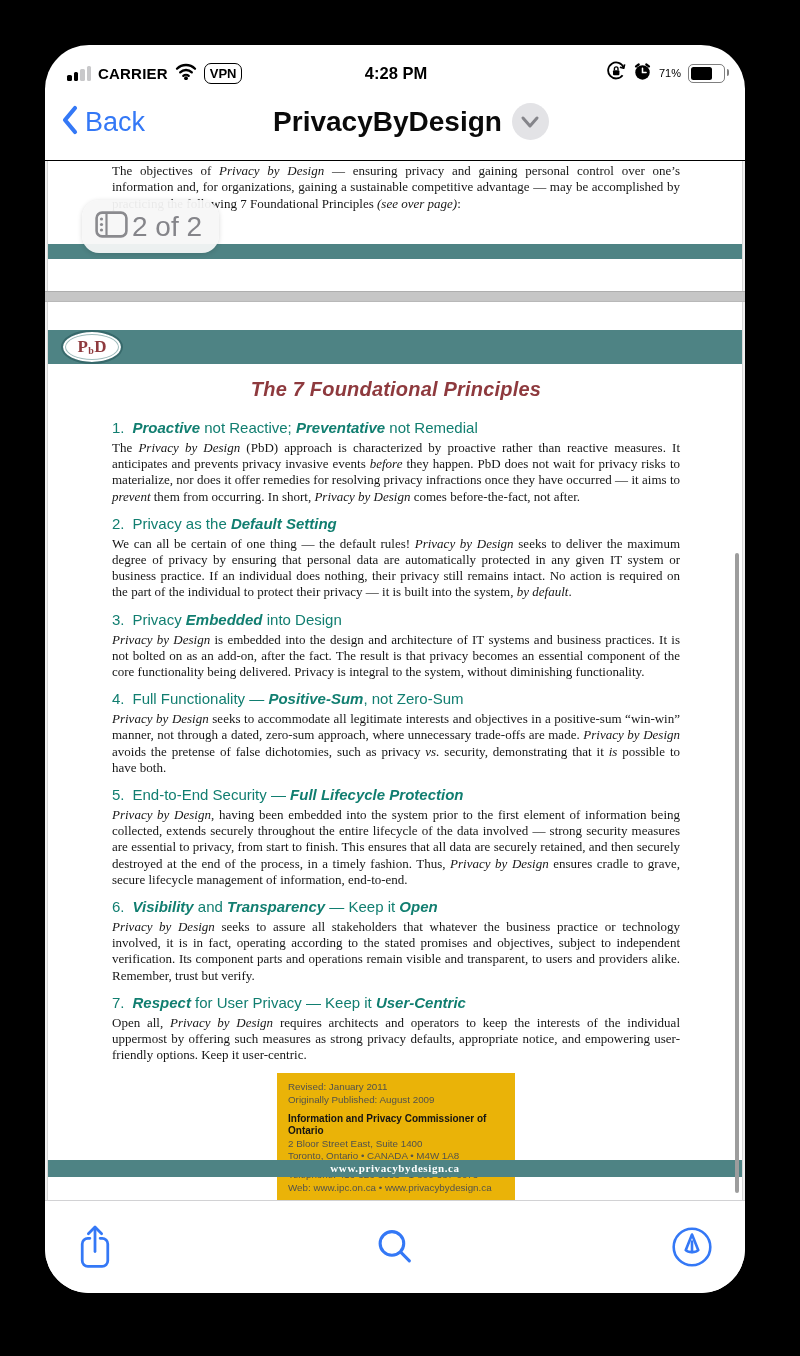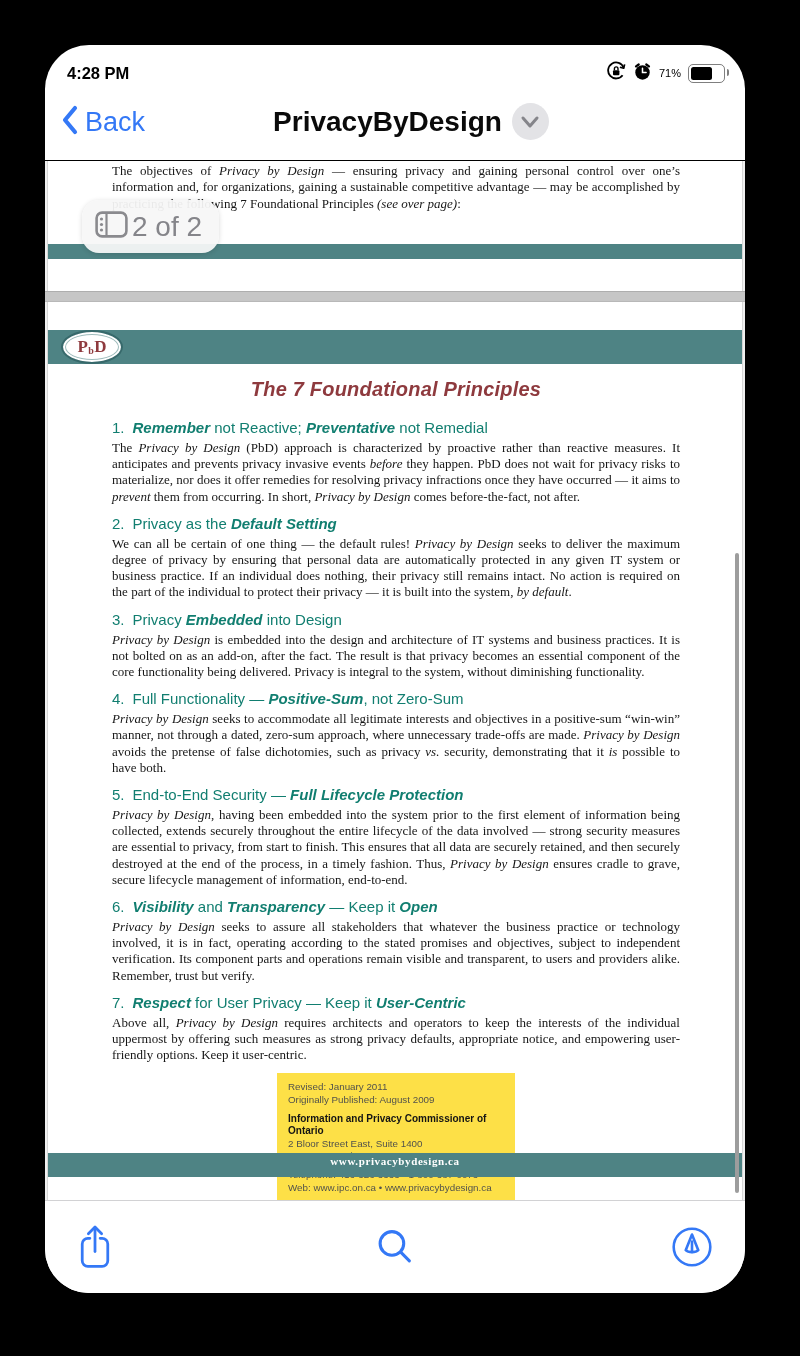--- a/index.html
+++ b/index.html
@@ -48,24 +48,24 @@
   .logo-oval{width:58px;height:30px;background:#fff;border:2px solid #37696b;border-radius:50%;display:flex;align-items:center;justify-content:center;font-family:"Liberation Serif",serif;font-weight:700;color:#8e3a3e;box-shadow:inset 0 0 0 2px #fff, inset 0 0 0 3px #9fbcbc;}
   .logo-oval .big{font-size:17px;}
   .logo-oval .small{font-size:10px;transform:translateY(3px);margin:0 .5px;}
   .p2content{padding-top:76px;}
   .p2title{font-size:20px;font-weight:700;font-style:italic;color:#8e3a3e;text-align:center;margin:0 0 18px 0;letter-spacing:.2px;}
   .principle{margin-bottom:10px;}
   .p-head{font-size:15px;color:#117e70;margin-bottom:4px;}
   .p-num{margin-right:8px;}
   .p-body{font-size:13px;line-height:16.2px;font-family:"Liberation Serif",serif;color:#161616;text-align:justify;}
 
-  .infobox{width:238px;margin:10px auto 0;background:#fde047;padding:8px 11px;box-sizing:border-box;color:#52524c;font-size:9.8px;line-height:12.3px;text-align:left;}
+  .infobox{width:238px;margin:10px auto 0;background:#eab308;padding:8px 11px;box-sizing:border-box;color:#52524c;font-size:9.8px;line-height:12.3px;text-align:left;}
   .infobox .org{font-weight:700;color:#141414;font-size:10px;margin-top:7px;}
   .infobox .grp{margin-top:7px;}
-  .footer2{position:absolute;left:0;right:0;bottom:25px;height:24px;color:#fff;text-align:center;font-family:"Liberation Serif",serif;font-weight:700;font-size:11px;line-height:17px;letter-spacing:.6px;}
+  .footer2{position:absolute;left:0;right:0;bottom:25px;height:17px;color:#fff;text-align:center;font-family:"Liberation Serif",serif;font-weight:700;font-size:11px;line-height:17px;letter-spacing:.6px;}
 
   
   .badge{position:absolute;left:37px;top:155px;height:53px;padding:0 17px 0 13px;background:rgba(247,247,247,.94);border-radius:17px;display:flex;align-items:center;gap:4px;box-shadow:0 1px 5px rgba(0,0,0,.15);cursor:pointer;}
   .badge .txt{font-size:28px;font-weight:500;color:#85858a;}
 
   
   .sb{position:absolute;left:690px;top:508px;width:4px;height:640px;background:#9d9d9d;border-radius:2px;}
 
   
   .toolbar{position:absolute;left:0;right:0;top:1155px;height:93px;background:#fff;border-top:1px solid #d2d2d4;}
@@ -73,20 +73,40 @@
   .tool.share{left:32px;}
   .tool.search{left:50%;transform:translateX(-50%);top:26px;}
   .tool.markup{right:32px;top:25px;}
 </style>
 </head>
 <body>
 
 <div class="screen">
 
   <div class="status">
+    <div class="st-left">
+      <span class="sigbars">
+          <i></i>
+          <i></i>
+          <i></i>
+          <i></i>
+        </span>
+      <span class="carrier">CARRIER</span>
+      <span>
+        <svg width="22" height="17" viewBox="0 0 22 17">
+            <g fill="none" stroke="#000" stroke-width="2.3" stroke-linecap="round">
+              <path d="M2 5.8 a12.6 12.6 0 0 1 18 0"></path>
+              <path d="M5.2 9.4 a8.2 8.2 0 0 1 11.6 0"></path>
+              <path d="M8.3 12.9 a3.9 3.9 0 0 1 5.4 0"></path>
+            </g>
+            <circle cx="11" cy="15.2" r="1.9" fill="#000"></circle>
+          </svg>
+      </span>
+      <span class="vpn">VPN</span>
+    </div>
     <div class="st-center">4:28 PM</div>
     <div class="st-right">
       <span>
         <svg width="20" height="20" viewBox="0 0 20 20">
             <path d="M16.6 14.2 A8 8 0 1 1 17.6 6.6" fill="none" stroke="#000" stroke-width="1.8"></path>
             <path d="M18.6 3.4 L17.7 7.2 L13.9 6.2" fill="none" stroke="#000" stroke-width="1.7" stroke-linejoin="round"></path>
             <rect x="7" y="9.2" width="6.4" height="5" rx="1" fill="#000"></rect>
             <path d="M8.4 9.2 V7.7 a1.8 1.8 0 0 1 3.6 0 V9.2" stroke="#000" stroke-width="1.4" fill="none"></path>
           </svg>
       </span>
@@ -138,21 +158,21 @@
         <span class="logo-oval">
             <span class="big">P</span>
             <span class="small">b</span>
             <span class="big">D</span>
           </span>
       </div>
       <div class="p2content">
         <div class="p2title"><span>The 7 Foundational Principles</span></div>
         <div>
             <div class="principle">
-              <div class="p-head"><span class="p-num">1.</span><span><span class="bi">Remember</span><span> not Reactive; </span><span class="bi">Preventative</span><span> not Remedial</span></span></div>
+              <div class="p-head"><span class="p-num">1.</span><span><span class="bi">Proactive</span><span> not Reactive; </span><span class="bi">Preventative</span><span> not Remedial</span></span></div>
               <div class="p-body"><span>The </span><span class="it">Privacy by Design</span><span> (PbD) approach is characterized by proactive rather than reactive measures.  It anticipates and prevents privacy invasive events </span><span class="it">before</span><span> they happen. PbD does not wait for privacy risks to materialize, nor does it offer remedies for resolving privacy infractions once they have occurred — it aims to </span><span class="it">prevent</span><span> them from occurring. In short, </span><span class="it">Privacy by Design</span><span> comes before-the-fact, not after.</span></div>
             </div>
             <div class="principle">
               <div class="p-head"><span class="p-num">2.</span><span><span>Privacy as the </span><span class="bi">Default Setting</span></span></div>
               <div class="p-body"><span>We can all be certain of one thing — the default rules!  </span><span class="it">Privacy by Design</span><span> seeks to deliver the maximum degree of privacy by ensuring that personal data are automatically protected in any given IT system or business practice. If an individual does nothing, their privacy still remains intact. No action is required on the part of the individual to protect their privacy — it is built into the system, </span><span class="it">by default</span><span>.</span></div>
             </div>
             <div class="principle">
               <div class="p-head"><span class="p-num">3.</span><span><span>Privacy </span><span class="bi">Embedded</span><span> into Design</span></span></div>
               <div class="p-body"><span class="it">Privacy by Design</span><span> is embedded into the design and architecture of IT systems and business practices.  It is not bolted on as an add-on, after the fact. The result is that privacy becomes an essential component of the core functionality being delivered.  Privacy is integral to the system, without diminishing functionality.</span></div>
             </div>
@@ -163,21 +183,21 @@
             <div class="principle">
               <div class="p-head"><span class="p-num">5.</span><span><span>End-to-End Security — </span><span class="bi">Full Lifecycle Protection</span></span></div>
               <div class="p-body"><span class="it">Privacy by Design</span><span>, having been embedded into the system prior to the first element of information being collected, extends securely throughout the entire lifecycle of the data involved — strong security measures are essential to privacy, from start to finish. This ensures that all data are securely retained, and then securely destroyed at the end of the process, in a timely fashion. Thus, </span><span class="it">Privacy by Design</span><span> ensures cradle to grave, secure lifecycle management of information, end-to-end.</span></div>
             </div>
             <div class="principle">
               <div class="p-head"><span class="p-num">6.</span><span><span class="bi">Visibility</span><span> and </span><span class="bi">Transparency</span><span> — Keep it </span><span class="bi">Open</span></span></div>
               <div class="p-body"><span class="it">Privacy by Design</span><span> seeks to assure all stakeholders that whatever the business practice or technology involved, it is in fact, operating according to the stated promises and objectives, subject to independent verification.  Its component parts and operations remain visible and transparent, to users and providers alike. Remember, trust but verify.</span></div>
             </div>
             <div class="principle">
               <div class="p-head"><span class="p-num">7.</span><span><span class="bi">Respect</span><span> for User Privacy — Keep it </span><span class="bi">User-Centric</span></span></div>
-              <div class="p-body"><span>Above all, </span><span class="it">Privacy by Design</span><span> requires architects and operators to keep the interests of the individual uppermost by offering such measures as strong privacy defaults, appropriate notice, and empowering user-friendly options. Keep it user-centric.</span></div>
+              <div class="p-body"><span>Open all, </span><span class="it">Privacy by Design</span><span> requires architects and operators to keep the interests of the individual uppermost by offering such measures as strong privacy defaults, appropriate notice, and empowering user-friendly options. Keep it user-centric.</span></div>
             </div>
           </div>
         <div class="infobox">
           <div>Revised: January 2011</div>
           <div>Originally Published: August 2009</div>
           <div class="org">Information and Privacy Commissioner of Ontario</div>
           <div>2 Bloor Street East, Suite 1400</div>
           <div>Toronto, Ontario • CANADA • M4W 1A8</div>
           <div class="grp">Telephone: 416-326-3333 • 1-800-387-0073</div>
           <div>Web: www.ipc.on.ca • www.privacybydesign.ca</div>

